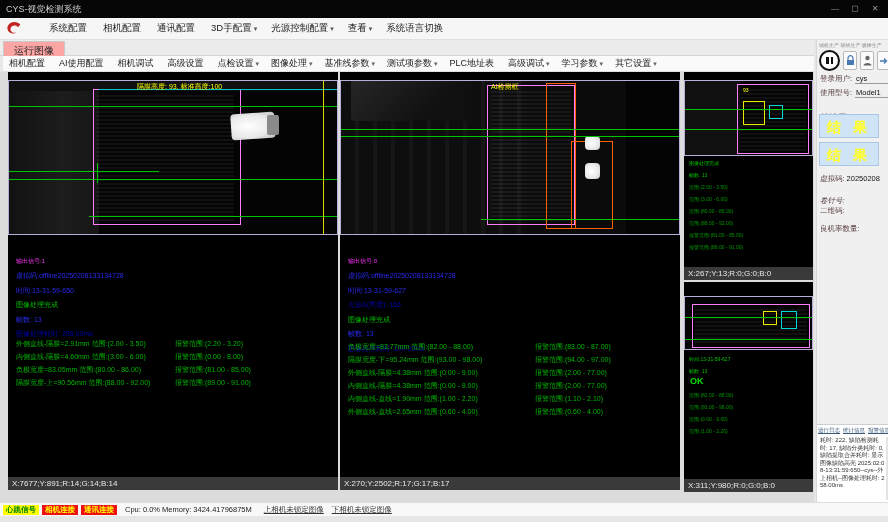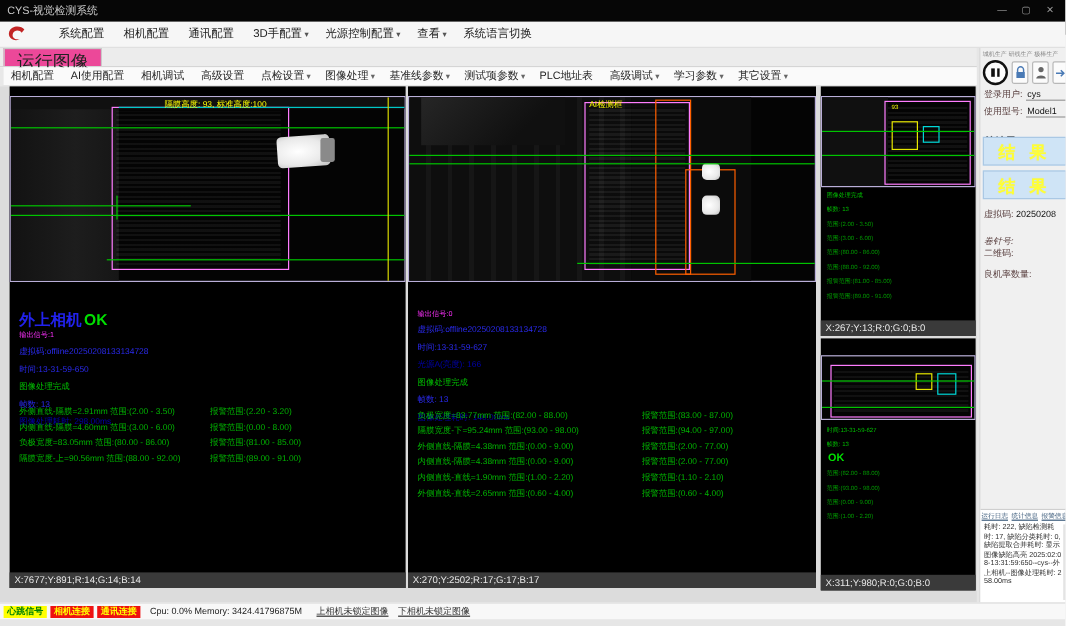--- a/index.html
+++ b/index.html
@@ -15,22 +15,22 @@
   
   .menubar{position:absolute;left:0;top:18px;width:888px;height:22px;background:#f6f6f6;border-bottom:1px solid #e0e0e0;
     display:flex;align-items:center;gap:14px;}
   .logo{width:20px;height:18px;margin:0 4px 0 4px;flex:none;}
   .menu-items{display:flex;align-items:center;}
   .menu-item{font-size:9.5px;color:#222;padding:3px 7px;white-space:nowrap;cursor:default;}
   .menu-item .arr{font-size:7px;color:#555;margin-left:2px;}
 
   
   .tabstrip{position:absolute;left:0;top:40px;width:814px;height:16px;background:#ececec;border-bottom:1px solid #d5d5d5;}
-  .tab{display:inline-block;margin-left:3px;background:#ec4899;border:1px solid #c9c9c9;border-bottom:none;
-    font-size:15px;color:#222;padding:2px 10px 1px 10px;height:15px;}
+  .tab{display:inline-block;margin-left:3px;background:#fca5a5;border:1px solid #c9c9c9;border-bottom:none;
+    font-size:10px;color:#222;padding:2px 10px 1px 10px;height:15px;}
 
   
   .toolbar{position:absolute;left:0;top:56px;width:814px;height:16px;background:#fafafa;border-bottom:1px solid #e0e0e0;
     display:flex;align-items:center;border-left:3px solid #e8e8e8;}
   .tool-item{font-size:9px;color:#222;padding:1px 6px;white-space:nowrap;cursor:default;}
   .tool-item .arr{font-size:7px;color:#666;margin-left:2px;}
 
   
   .main-bg{position:absolute;left:0;top:72px;width:814px;height:430px;background:#dcdcdc;}
   .panel{position:absolute;background:#000;}
@@ -89,21 +89,21 @@
   .mode-text{font-size:5px;color:#888;padding:2px 2px 0 2px;white-space:nowrap;overflow:hidden;}
   .sb-buttons{position:absolute;left:2px;top:10px;display:flex;align-items:center;gap:3px;}
   .circle-btn{width:21px;height:21px;border:2.5px solid #111;border-radius:50%;background:#fdfdfd;position:relative;cursor:default;}
   .circle-btn span{position:absolute;top:4.5px;width:2.5px;height:7px;background:#111;}
   .circle-btn .b1{left:5px;} .circle-btn .b2{left:9.5px;}
   .mini-btn{width:14px;height:19px;border:1px solid #b8b8b8;border-radius:2px;background:#fbfbfb;
     display:flex;align-items:center;justify-content:center;cursor:default;}
   .sb-row{position:absolute;left:3px;display:flex;align-items:baseline;font-size:7.5px;color:#5a4040;white-space:nowrap;}
   .sb-val{color:#111;border-bottom:1px solid #9a9a9a;min-width:34px;margin-left:3px;padding:0 1px;}
   .sb-total{position:absolute;left:3px;top:72px;font-size:9px;font-weight:bold;color:#111;}
-  .result-box{position:absolute;left:2px;width:70px;height:24px;background:#cfe4f6;border:1px solid #aac8e4;
+  .result-box{position:absolute;left:2px;width:60px;height:24px;background:#cfe4f6;border:1px solid #aac8e4;
     color:#ffff33;font-size:14px;font-weight:bold;text-align:center;line-height:24px;letter-spacing:4px;text-shadow:0 0 1px #e8e870;}
   .sb-field{position:absolute;left:3px;font-size:7.5px;color:#5a4040;white-space:nowrap;}
   .sb-field b{color:#111;font-weight:normal;margin-left:2px;}
 
   .log-panel{position:absolute;left:0px;top:384px;width:72px;height:78px;background:#fff;border-top:1px solid #cfcfcf;}
   .log-tabs{display:flex;gap:3px;padding:2px 1px;}
   .log-tab{font-size:5.5px;color:#3a5a7a;text-decoration:underline;white-space:nowrap;cursor:default;}
   .log-text{font-size:6px;color:#333;line-height:7.5px;padding:1px 3px;word-break:break-all;}
   .log-scroll{position:absolute;right:0;top:12px;bottom:2px;width:3px;background:#e4e4e4;}
 
@@ -198,23 +198,20 @@
       <div class="ov hline" style="left:0;top:90px;width:150px;"></div>
       <div class="ov hline" style="left:0;top:98px;width:330px;"></div>
       <div class="ov hline" style="left:80px;top:135px;width:250px;"></div>
       <div class="ov vline" style="left:88px;top:82px;height:20px;background:#00c400;"></div>
       <div class="ov" style="left:90px;top:8px;width:240px;height:1px;background:#00c8c8;"></div>
       <div class="ov vline" style="left:314px;top:0;height:155px;background:#d8d800;"></div>
       <div class="ov ov-label" style="left:128px;top:1px;">隔膜高度: 93, 标准高度:100</div>
     </div>
 
     <div class="cam-info">
-      <div class="cam-title">
-        <span class="t-blue">外上相机</span><span class="t-ok">OK</span>
-      </div>
       <div class="signal">输出信号:1</div>
       <div class="info-lines">
 
       <div class="info-line" style="color: rgb(42, 42, 238);">虚拟码:offline20250208133134728</div>
           <div class="info-line" style="color: rgb(42, 42, 238);">时间:13-31-59-650</div>
           <div class="info-line" style="color: rgb(0, 192, 0);">图像处理完成</div>
           <div class="info-line" style="color: rgb(42, 42, 238);">帧数: 13</div>
           <div class="info-line" style="color: rgb(0, 0, 168);">图像处理耗时: 298.00ms</div>
         </div>
     </div>

